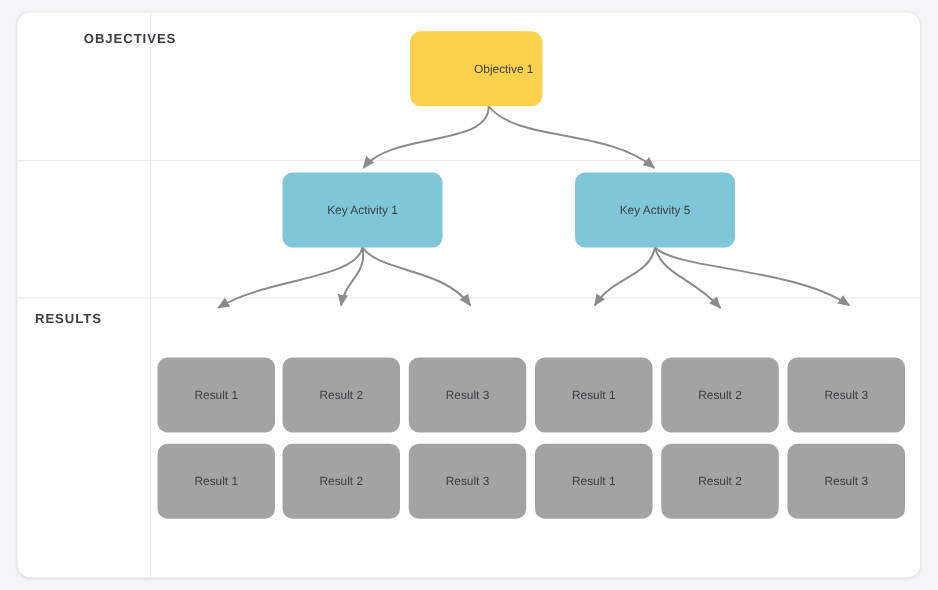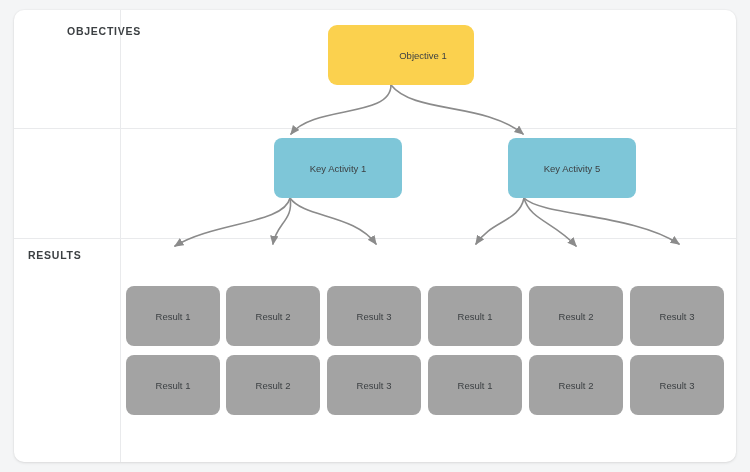--- a/index.html
+++ b/index.html
@@ -90,21 +90,20 @@
     line-height: 13px;
   }
 
   .node.objective {
     background: #fbd14e;
     border-radius: 9px;
   }
   .node.activity {
     background: #7ec6d8;
     border-radius: 8px;
-    margin-left: 48px;
   }
   .node.result {
     background: #a3a3a3;
     border-radius: 8px;
     margin-top: 36px;
   }
 </style>
 </head>
 <body>
 
@@ -131,21 +130,21 @@
           <path d="M 276 188 C 270 214 200 212 161 236" fill="none" stroke="#8b8b8b" stroke-width="1.6" stroke-linecap="round" marker-end="url(#arrowhead)"></path>
           <path d="M 276 188 C 280 210 262 214 259 234" fill="none" stroke="#8b8b8b" stroke-width="1.6" stroke-linecap="round" marker-end="url(#arrowhead)"></path>
           <path d="M 276 188 C 290 208 340 204 362 234" fill="none" stroke="#8b8b8b" stroke-width="1.6" stroke-linecap="round" marker-end="url(#arrowhead)"></path>
           <path d="M 510 188 C 505 212 478 210 462 234" fill="none" stroke="#8b8b8b" stroke-width="1.6" stroke-linecap="round" marker-end="url(#arrowhead)"></path>
           <path d="M 510 188 C 516 210 540 212 562 236" fill="none" stroke="#8b8b8b" stroke-width="1.6" stroke-linecap="round" marker-end="url(#arrowhead)"></path>
           <path d="M 510 188 C 528 206 620 204 665 234" fill="none" stroke="#8b8b8b" stroke-width="1.6" stroke-linecap="round" marker-end="url(#arrowhead)"></path>
         </g>
     </svg>
 
     <div id="nodes-layer">
-        <div class="node objective" style="left: 314px; top: 15px; width: 146px; height: 60px; padding-left: 44px;">
+        <div class="node objective" style="left: 314px; top: 15px; width: 106px; height: 60px; padding-left: 44px;">
           <span>Objective 1</span>
         </div>
         <div class="node activity" style="left: 212px; top: 128px; width: 128px; height: 60px;">
           <span>Key Activity 1</span>
         </div>
         <div class="node activity" style="left: 446px; top: 128px; width: 128px; height: 60px;">
           <span>Key Activity 5</span>
         </div>
         <div class="node result" style="left: 112px; top: 240px; width: 94px; height: 60px;">
           <span>Result 1</span>

